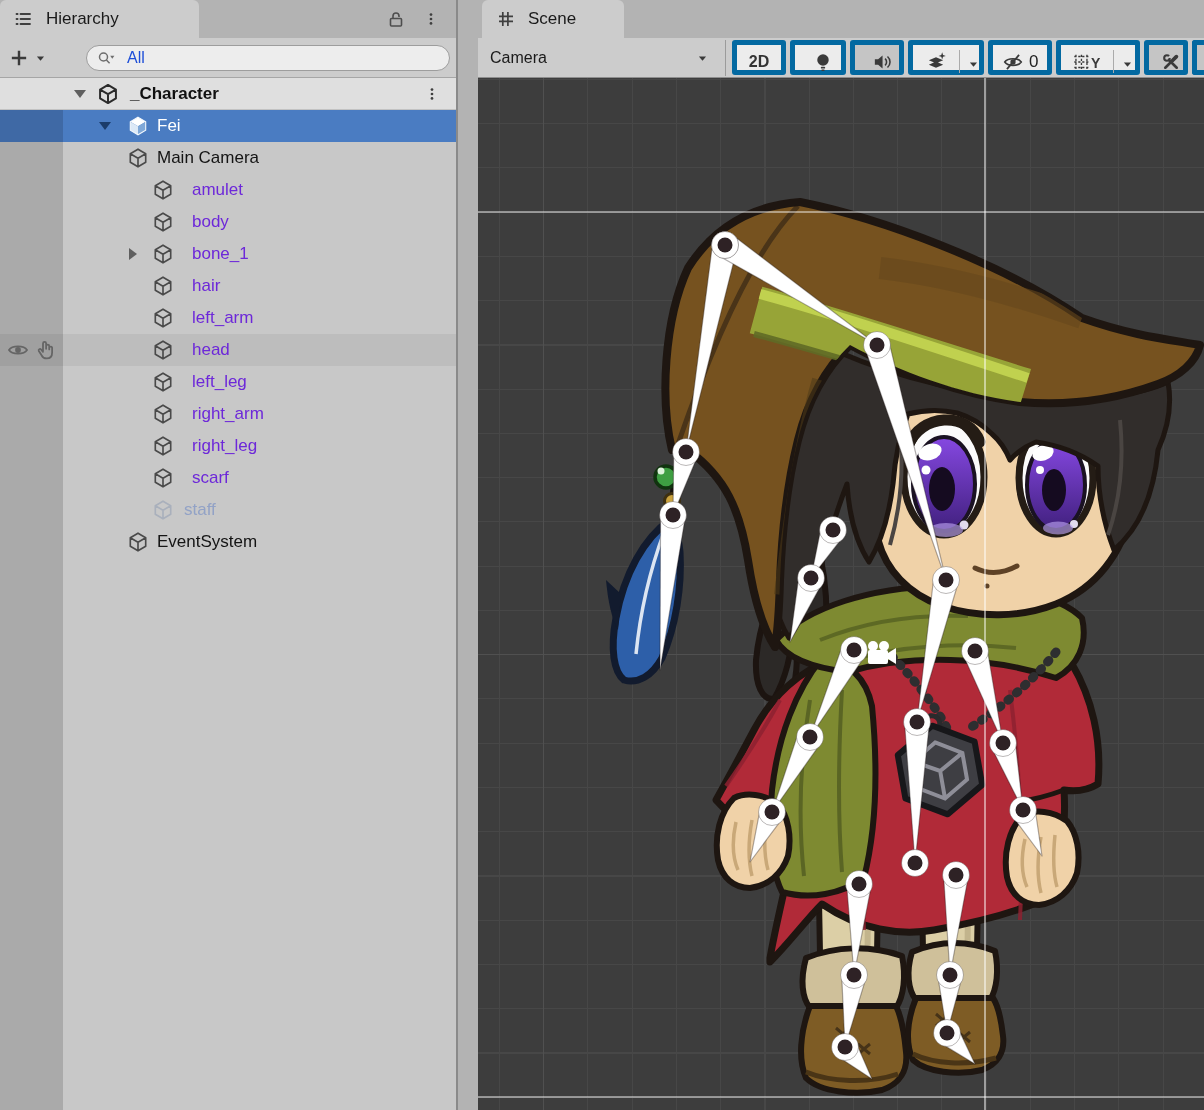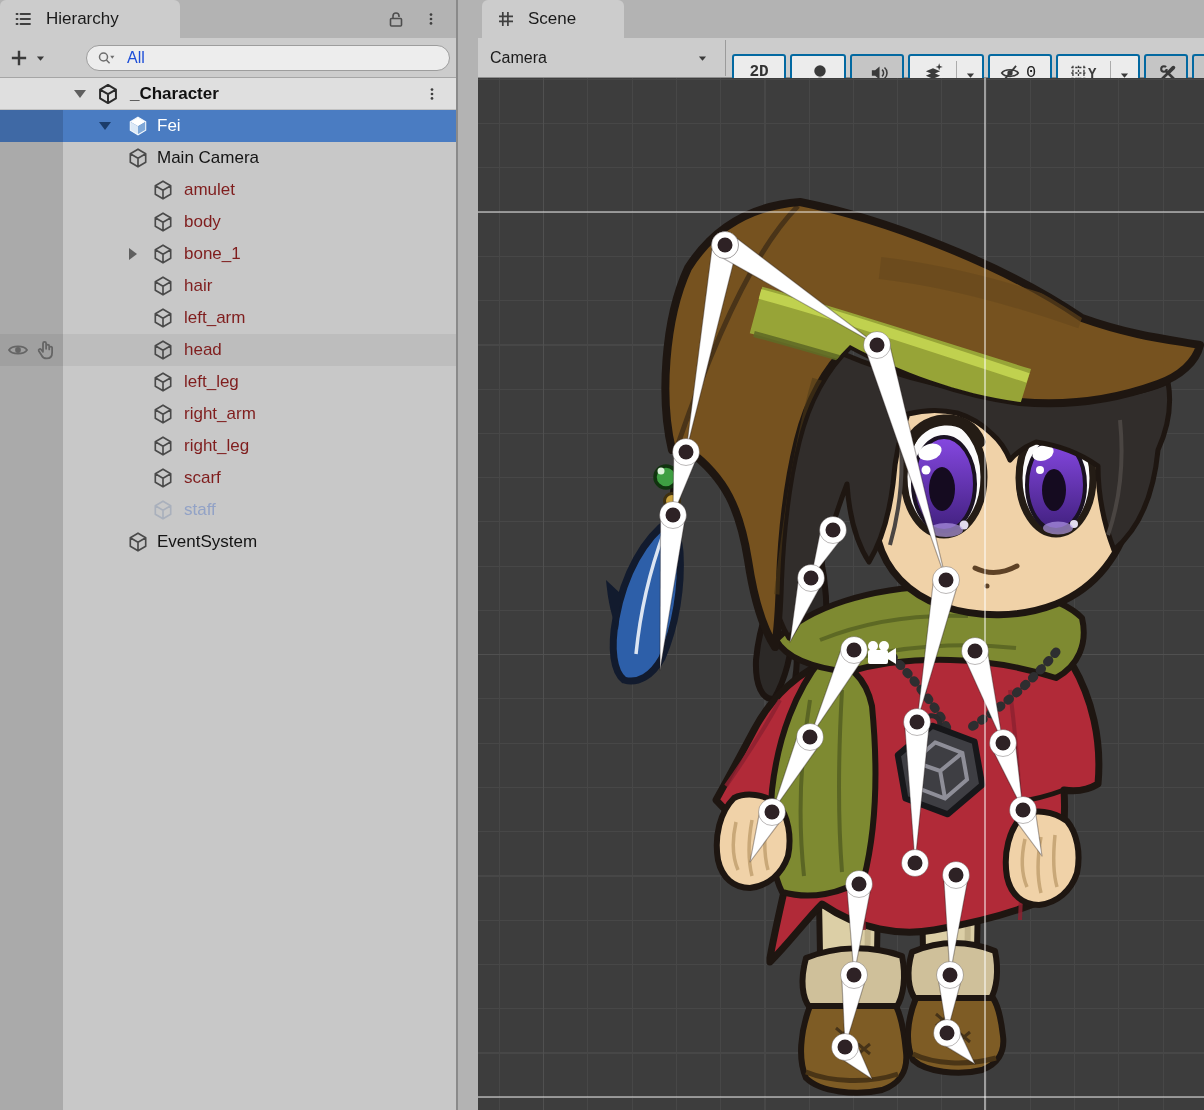--- a/index.html
+++ b/index.html
@@ -4,21 +4,21 @@
 <style>
   * { box-sizing: border-box; margin: 0; padding: 0; }
   html,body { width:1204px; height:1110px; overflow:hidden;
     font-family:"Liberation Sans", sans-serif; background:#B3B3B3; }
   .app { position:relative; width:1204px; height:1110px; }
 
   
   .h-panel { position:absolute; left:0; top:0; width:456px; height:1110px; background:#C8C8C8; }
   .tabstrip { position:absolute; left:0; top:0; right:0; height:38px; background:#B3B3B3; }
   .tab { position:absolute; top:0; height:38px; background:#CCCCCC; border-radius:6px 6px 0 0; }
-  .h-tab { left:0; width:180px; }
+  .h-tab { left:0; width:199px; }
   .tab .tab-label { position:absolute; top:0; line-height:38px; font-size:17px; color:#1A1A1A; }
   .h-tab .tab-label { left:46px; }
   .icon { display:block; }
   .h-tab .icon { position:absolute; left:13px; top:9px; color:#3F3F3F; }
   .lock-btn { position:absolute; left:386px; top:9px; color:#4E4E4E; }
   .kebab-btn { position:absolute; left:423px; top:8px; color:#3F3F3F; }
 
   .h-toolbar { position:absolute; left:0; top:38px; right:0; height:40px; background:#CCCCCC;
     border-bottom:1px solid #A6A6A6; }
   .plus-btn { position:absolute; left:8px; top:9px; color:#3A3A3A; }
@@ -38,42 +38,42 @@
   .d0 .tri{left:70px;} .d0 .obj{left:97px;} .d0 .lbl{left:130px;}
   .d1 .tri{left:95px;} .d1 .obj{left:127px;} .d1 .lbl{left:157px;}
   .d2 .tri{left:122px;} .d2 .obj{left:152px;} .d2 .lbl{left:184px;}
   .hrow.root { background:#DFDFDF; border-bottom:1px solid #C2C2C2;padding-left:35px; }
   .hrow.root .lbl { font-weight:bold; color:#111; }
   .hrow.root .obj { color:#2B2B2B; }
   .hrow.sel { background:#4A7CC2; }
   .hrow.sel .lbl { color:#FFFFFF; }
   .hrow.sel .tri { color:#1B3C6A; }
   .hrow.hov { background:#BDBDBD; }
-  .lbl.blue { color:#7f1d1d; }
+  .lbl.blue { color:#6d28d9;margin-left:8px; }
   .hrow.inactive .lbl { color:#92A2C6; }
   .hrow.inactive .obj { color:#9FA8B8; opacity:.75; }
   .row-kebab { position:absolute; left:424px; top:5px; color:#3F3F3F; }
   .gutter-ico { position:absolute; top:4px; color:#777777; }
 
   
   .divider { position:absolute; left:456px; top:0; width:2px; height:1110px; background:#8A8A8A; }
 
   
   .s-panel { position:absolute; left:458px; top:0; width:746px; height:1110px; background:#3D3D3D;margin-left:20px; }
   .s-tab { left:4px; width:142px; }
   .s-tab .icon { position:absolute; left:14px; top:9px; color:#3F3F3F; }
   .s-tab .tab-label { left:46px; }
   .s-toolbar { position:absolute; left:0; top:38px; right:0; height:40px; background:#CCCCCC;
     border-bottom:1px solid #8E8E8E; }
   .shaded-dd { position:absolute; left:0; top:0; width:246px; height:40px; cursor:default; }
   .shaded-dd .dd-label { position:absolute; left:12px; line-height:40px; font-size:16px; color:#1A1A1A; }
   .shaded-dd .icon { position:absolute; left:218px; top:14px; color:#3A3A3A; }
   .tb-sep { position:absolute; left:247px; top:2px; width:1px; height:36px; background:#9B9B9B; }
-  .tbtn { position:absolute; top:16px; height:35px; border:2px solid #0369a1; border-radius:3px;
-    background:#ECECEC;font-family:Liberation Mono, monospace; }
+  .tbtn { position:absolute; top:2px; height:35px; border:5px solid #0369a1; border-radius:3px;
+    background:#ECECEC; }
   .tbtn.dark { background:#C5C5C5; }
   .tbtn .icon { position:absolute; top:6px; color:#3A3A3A; }
   .btn-2d { left:254px; width:54px; }
   .btn-2d .t2d { display:block; text-align:center; line-height:33px; font-size:16px; font-weight:bold; color:#333; }
   .btn-bulb { left:312px; width:56px; } .btn-bulb .icon { left:17px; }
   .btn-spk  { left:372px; width:54px; } .btn-spk .icon { left:16px; }
   .btn-fx   { left:430px; width:76px; } .btn-fx .icon { left:12px; }
   .btn-fx .mini-sep { position:absolute; left:46px; top:5px; width:1px; height:23px; background:#ABABAB; }
   .btn-fx .caret { position:absolute; left:54px; top:13px; color:#3A3A3A; }
   .btn-eye  { left:510px; width:64px; } .btn-eye .icon { left:9px; }

